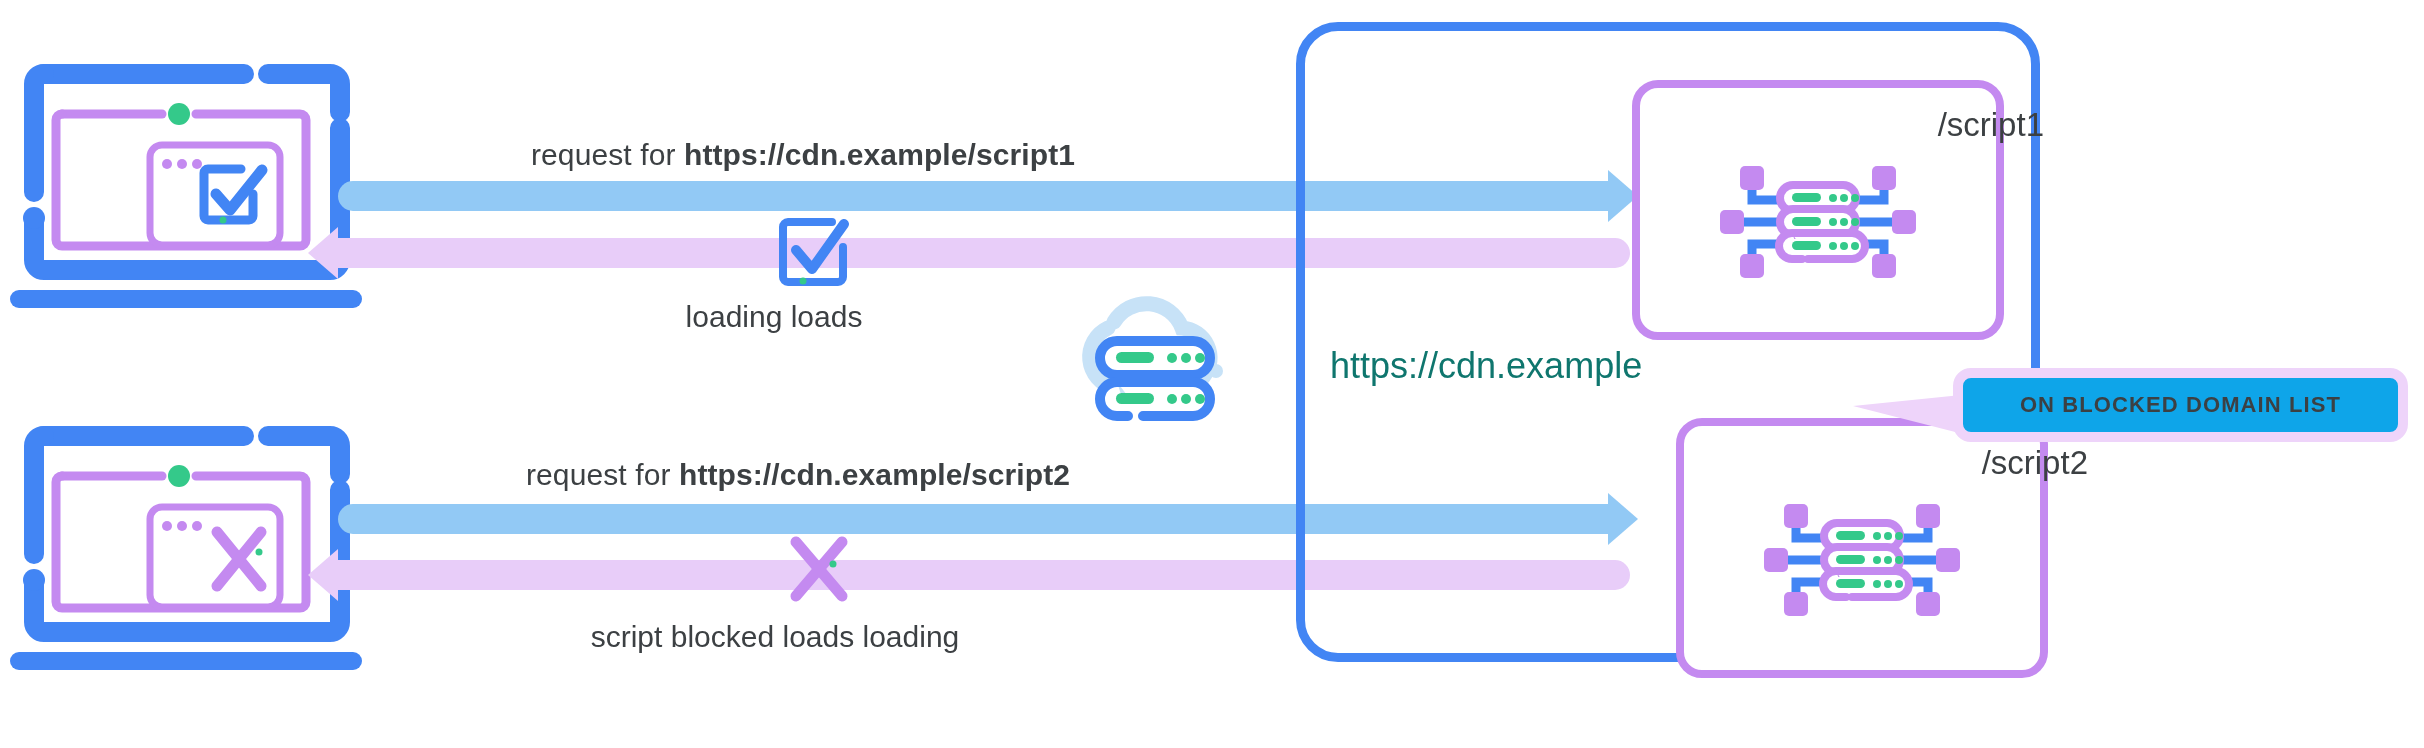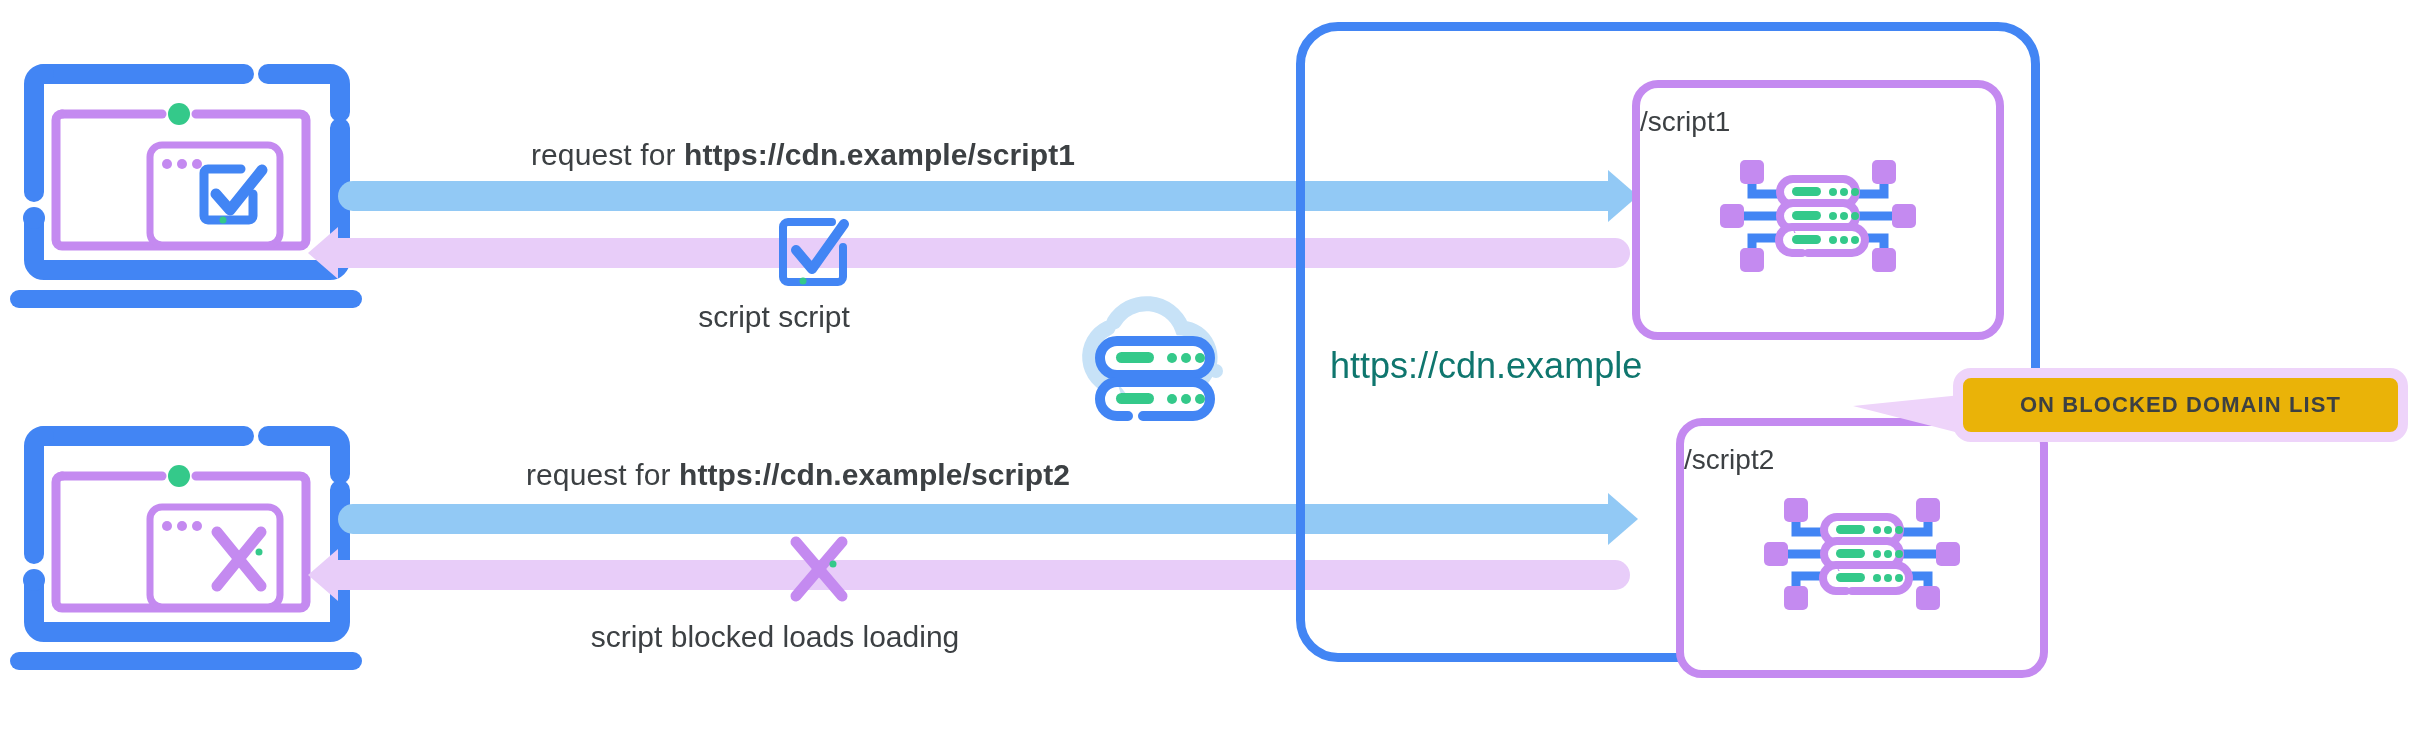--- a/index.html
+++ b/index.html
@@ -34,25 +34,26 @@
     color: #3c4043;
     white-space: nowrap;
     text-align: center;
   }
   .cdn-host {
     font-size: 36px;
     color: #0f766e;
     white-space: nowrap;
   }
   .script-title {
-    font-size: 28px;
+    font-size: 33px;
     color: #3c4043;
     white-space: nowrap;
-    text-align: left;
+    text-align: right;
     width: 100%;
+    padding-left: 48px;
   }
   .callout-text {
     font-size: 22px;
     font-weight: 700;
     color: #3c4043;
     letter-spacing: 1.1px;
     white-space: nowrap;
   }
 
   
@@ -77,21 +78,21 @@
   }
   #script1-box { left: 1632px; top: 80px; }
   #script2-box { left: 1676px; top: 418px; }
 
   
   .callout {
     left: 1953px;
     top: 368px;
     width: 455px;
     height: 74px;
-    background: #eab308;
+    background: #0ea5e9;
     border: 10px solid #eed4fa;
     border-radius: 18px;
     box-sizing: border-box;
     display: flex;
     align-items: center;
     justify-content: center;
     z-index: 6;
   }
   .callout-tail {
     left: 1853px;
@@ -194,21 +195,21 @@
   </div>
 
   <div class="abs" style="left:774px; top:209px;">
     <svg width="80" height="80" viewBox="0 0 80 80">
       <path d="M58 13 h-44 a5 5 0 0 0 -5 5 v50 a5 5 0 0 0 5 5 h50 a5 5 0 0 0 5 -5 v-30" stroke="#4285f4" stroke-width="8" stroke-linecap="round" fill="none"></path>
       <path d="M22 41 l16 19 l32 -45" stroke="#4285f4" stroke-width="10" stroke-linecap="round" stroke-linejoin="round" fill="none"></path>
       <circle cx="29" cy="72" r="3.5" fill="#34c98a"></circle>
     </svg>
   </div>
 
-  <div class="abs caption" style="left:534px; top:300px; width:480px;">script script</div>
+  <div class="abs caption" style="left:534px; top:300px; width:480px;">loading loads</div>
 
   <div class="abs req-label" style="left:526px; top:458px;">
     <span>request for </span><span class="strong">https://cdn.example/script2</span>
   </div>
 
   <div class="abs">
     <div class="arrow-shaft arrow-blue cap-round-l" style="left:338px; top:504px; width:1270px;"></div>
     <div class="arrow-head head-right-blue" style="left:1608px; top:493px;"></div>
   </div>
 

